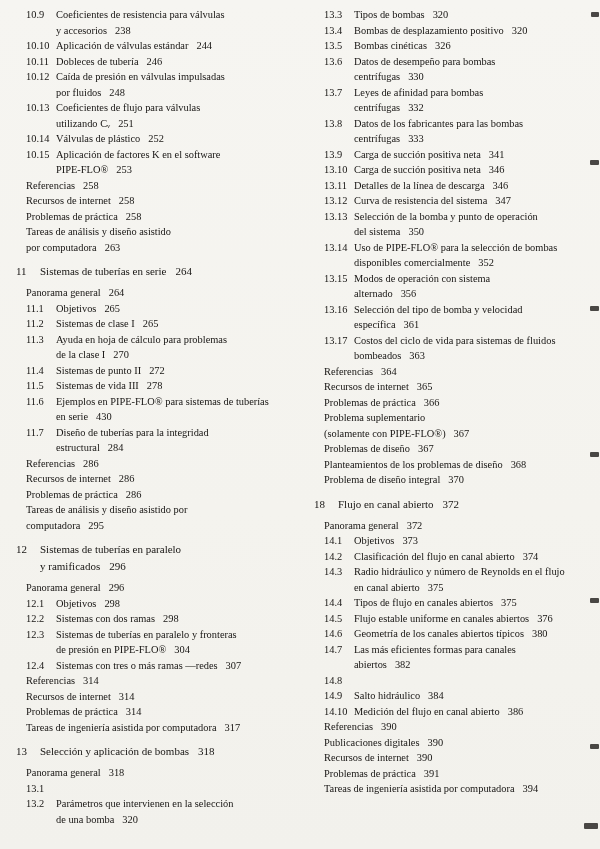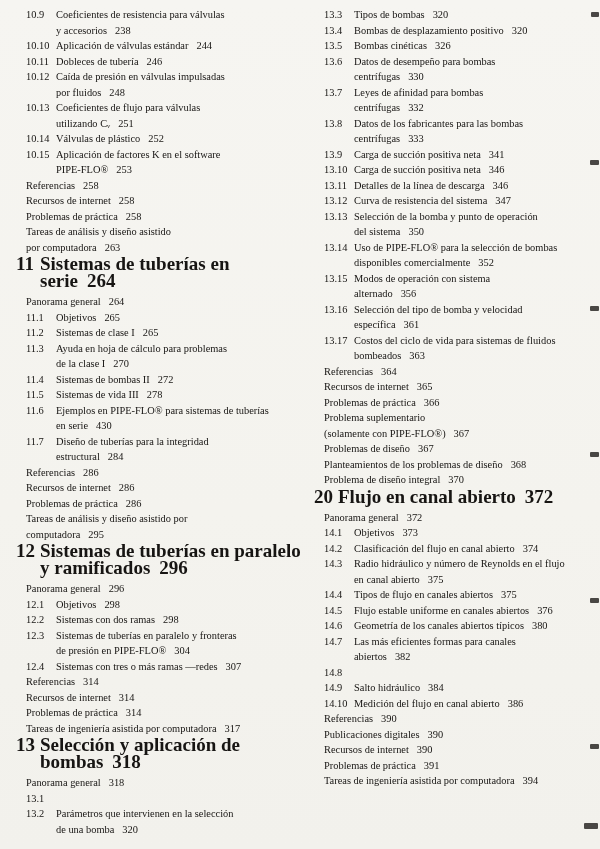--- a/index.html
+++ b/index.html
@@ -28,24 +28,24 @@
   .entry .num { flex: 0 0 30px; }
   .entry .body { flex: 1; }
   .etext, .btext, .ch-title { white-space: pre-line; }
 
   .pg { margin-left: 8px; }
 
   .bold-line { margin-left: 10px; font-weight: normal; }
 
   .chapter {
     display: flex;
-    font-weight: bold;
-    font-size: 19px;
+    font-weight: normal;
+    font-size: 11px;
     line-height: 17px;
-    margin: 0 0 5px 0;
+    margin: 8px 0 5px 0;
   }
   .chapter .ch-num { flex: 0 0 24px; }
   .chapter .ch-body { flex: 1; }
   .chapter .pg { margin-left: 9px; }
 
   .artifact {
     position: absolute;
     background: #23211e;
     opacity: .82;
     border-radius: 1px;
@@ -113,21 +113,21 @@
           <span class="num">11.2</span>
           <span class="body"><span class="etext">Sistemas de clase I</span><span class="pg">265</span></span>
         </div>
         <div class="entry">
           <span class="num">11.3</span>
           <span class="body"><span class="etext">Ayuda en hoja de cálculo para problemas
 de la clase I</span><span class="pg">270</span></span>
         </div>
         <div class="entry">
           <span class="num">11.4</span>
-          <span class="body"><span class="etext">Sistemas de bombas II</span><span class="pg">272</span></span>
+          <span class="body"><span class="etext">Sistemas de punto II</span><span class="pg">272</span></span>
         </div>
         <div class="entry">
           <span class="num">11.5</span>
           <span class="body"><span class="etext">Sistemas de vida III</span><span class="pg">278</span></span>
         </div>
         <div class="entry">
           <span class="num">11.6</span>
           <span class="body"><span class="etext">Ejemplos en PIPE-FLO® para sistemas de tuberías
 en serie</span><span class="pg">430</span></span>
         </div>
@@ -270,21 +270,21 @@
         <div class="bold-line"><span class="btext">Referencias</span><span class="pg">364</span></div>
         <div class="bold-line"><span class="btext">Recursos de internet</span><span class="pg">365</span></div>
         <div class="bold-line"><span class="btext">Problemas de práctica</span><span class="pg">366</span></div>
         <div class="bold-line"><span class="btext">Problema suplementario
 (solamente con PIPE-FLO®)</span><span class="pg">367</span></div>
         <div class="bold-line"><span class="btext">Problemas de diseño</span><span class="pg">367</span></div>
         <div class="bold-line"><span class="btext">Planteamientos de los problemas de diseño</span><span class="pg">368</span></div>
         <div class="bold-line"><span class="btext">Problema de diseño integral</span><span class="pg">370</span></div>
       </div>
       <div class="chapter">
-        <span class="ch-num">20</span>
+        <span class="ch-num">18</span>
         <span class="ch-body"><span class="ch-title">Flujo en canal abierto</span><span class="pg">372</span></span>
       </div>
       <div class="boldlines">
         <div class="bold-line"><span class="btext">Panorama general</span><span class="pg">372</span></div>
       </div>
       <div class="entries">
         <div class="entry">
           <span class="num">14.1</span>
           <span class="body"><span class="etext">Objetivos</span><span class="pg">373</span></span>
         </div>

